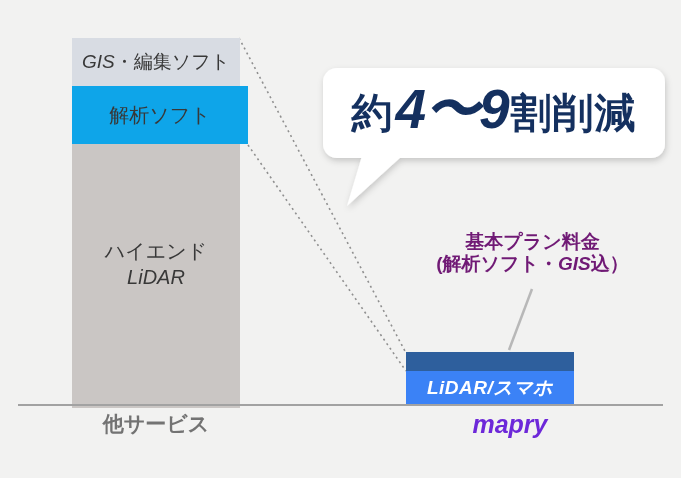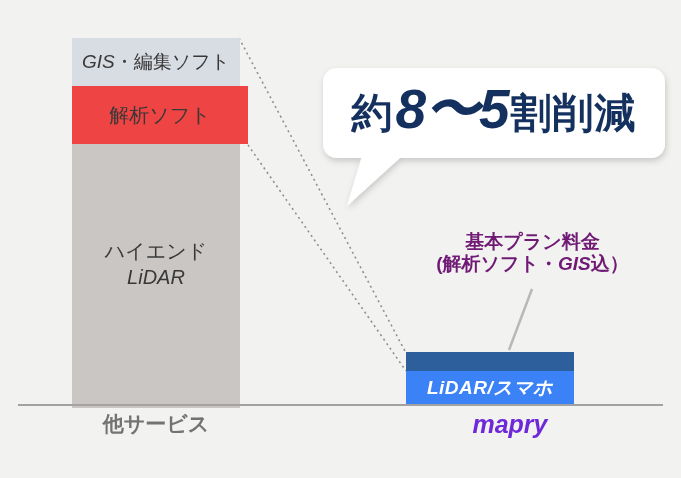--- a/index.html
+++ b/index.html
@@ -7,21 +7,21 @@
     position:relative; width:681px; height:478px; overflow:hidden;
     background:#f2f2f1;
     font-family:"Liberation Sans","DejaVu Sans",sans-serif;
   }
   .abs{position:absolute;}
   svg.overlay{position:absolute;left:0;top:0;width:681px;height:478px;}
   
   .seg{position:absolute;display:flex;align-items:center;justify-content:center;
        font-weight:normal;color:#383838;}
   .seg-gis{left:72px;top:38px;width:168px;height:48px;background:#d8dce3;font-size:19px;}
-  .seg-kaiseki{left:72px;top:86px;width:176px;height:58px;background:#ef4444;font-size:20px;}
+  .seg-kaiseki{left:72px;top:86px;width:176px;height:58px;background:#0ea5e9;font-size:20px;}
   .seg-highend{left:72px;top:144px;width:168px;height:264px;background:#cac6c4;
        flex-direction:column;font-size:20px;line-height:1.3;padding-bottom:24px;box-sizing:border-box;}
   .em-it{font-style:italic;}
   
   .band{left:406px;top:352px;width:168px;height:19px;background:#2e5f9d;}
   .navy{left:406px;top:371px;width:168px;height:33px;background:#3b82f6;
         display:flex;align-items:center;justify-content:center;
         color:#ffffff;font-weight:bold;font-style:italic;font-size:19px;letter-spacing:.5px;}
   
   .axis{left:18px;top:404px;width:645px;height:2px;background:#a2a2a2;}
@@ -85,17 +85,17 @@
 
   <div class="abs annot">
     <div>基本プラン料金</div>
     <div>
       <span>(解析ソフト・</span><span class="em-it">GIS</span><span>込）</span>
     </div>
   </div>
 
   <div class="abs bubble-text">
     <span class="jp">約</span>
-    <span class="num">8〜5</span>
+    <span class="num">4〜9</span>
     <span class="jp">割削減</span>
   </div>
 
 </div>
 
 </body></html>

